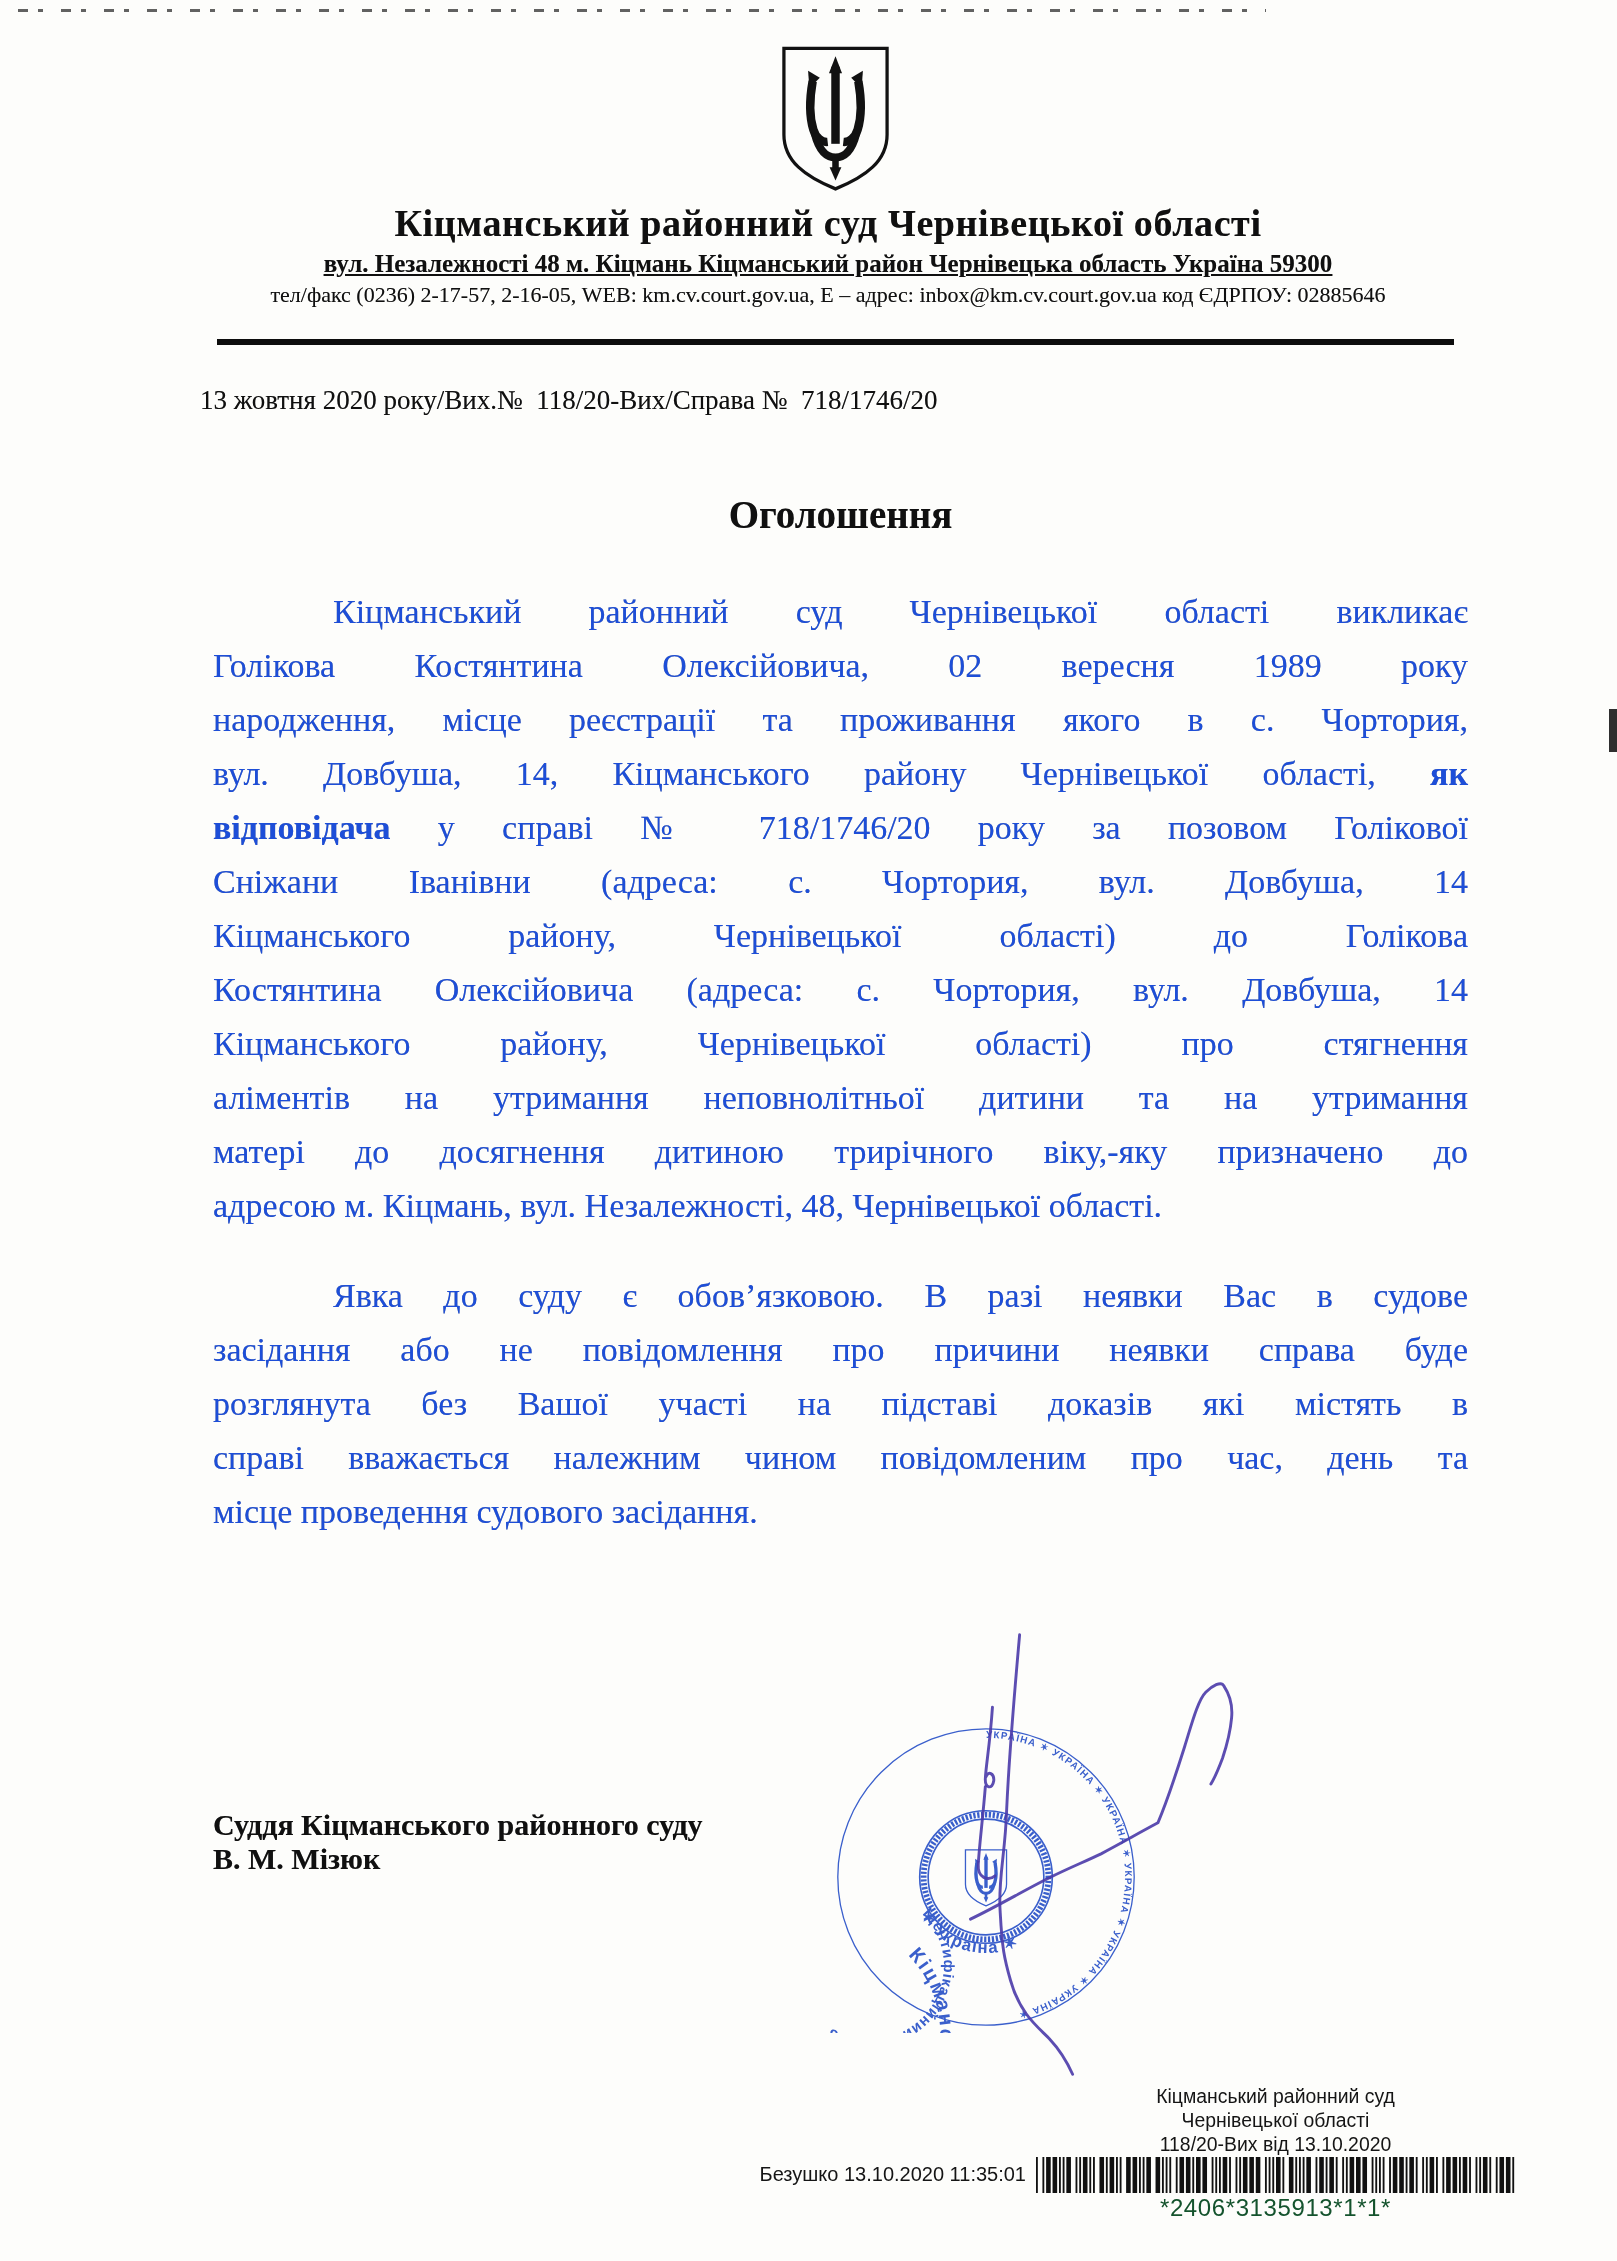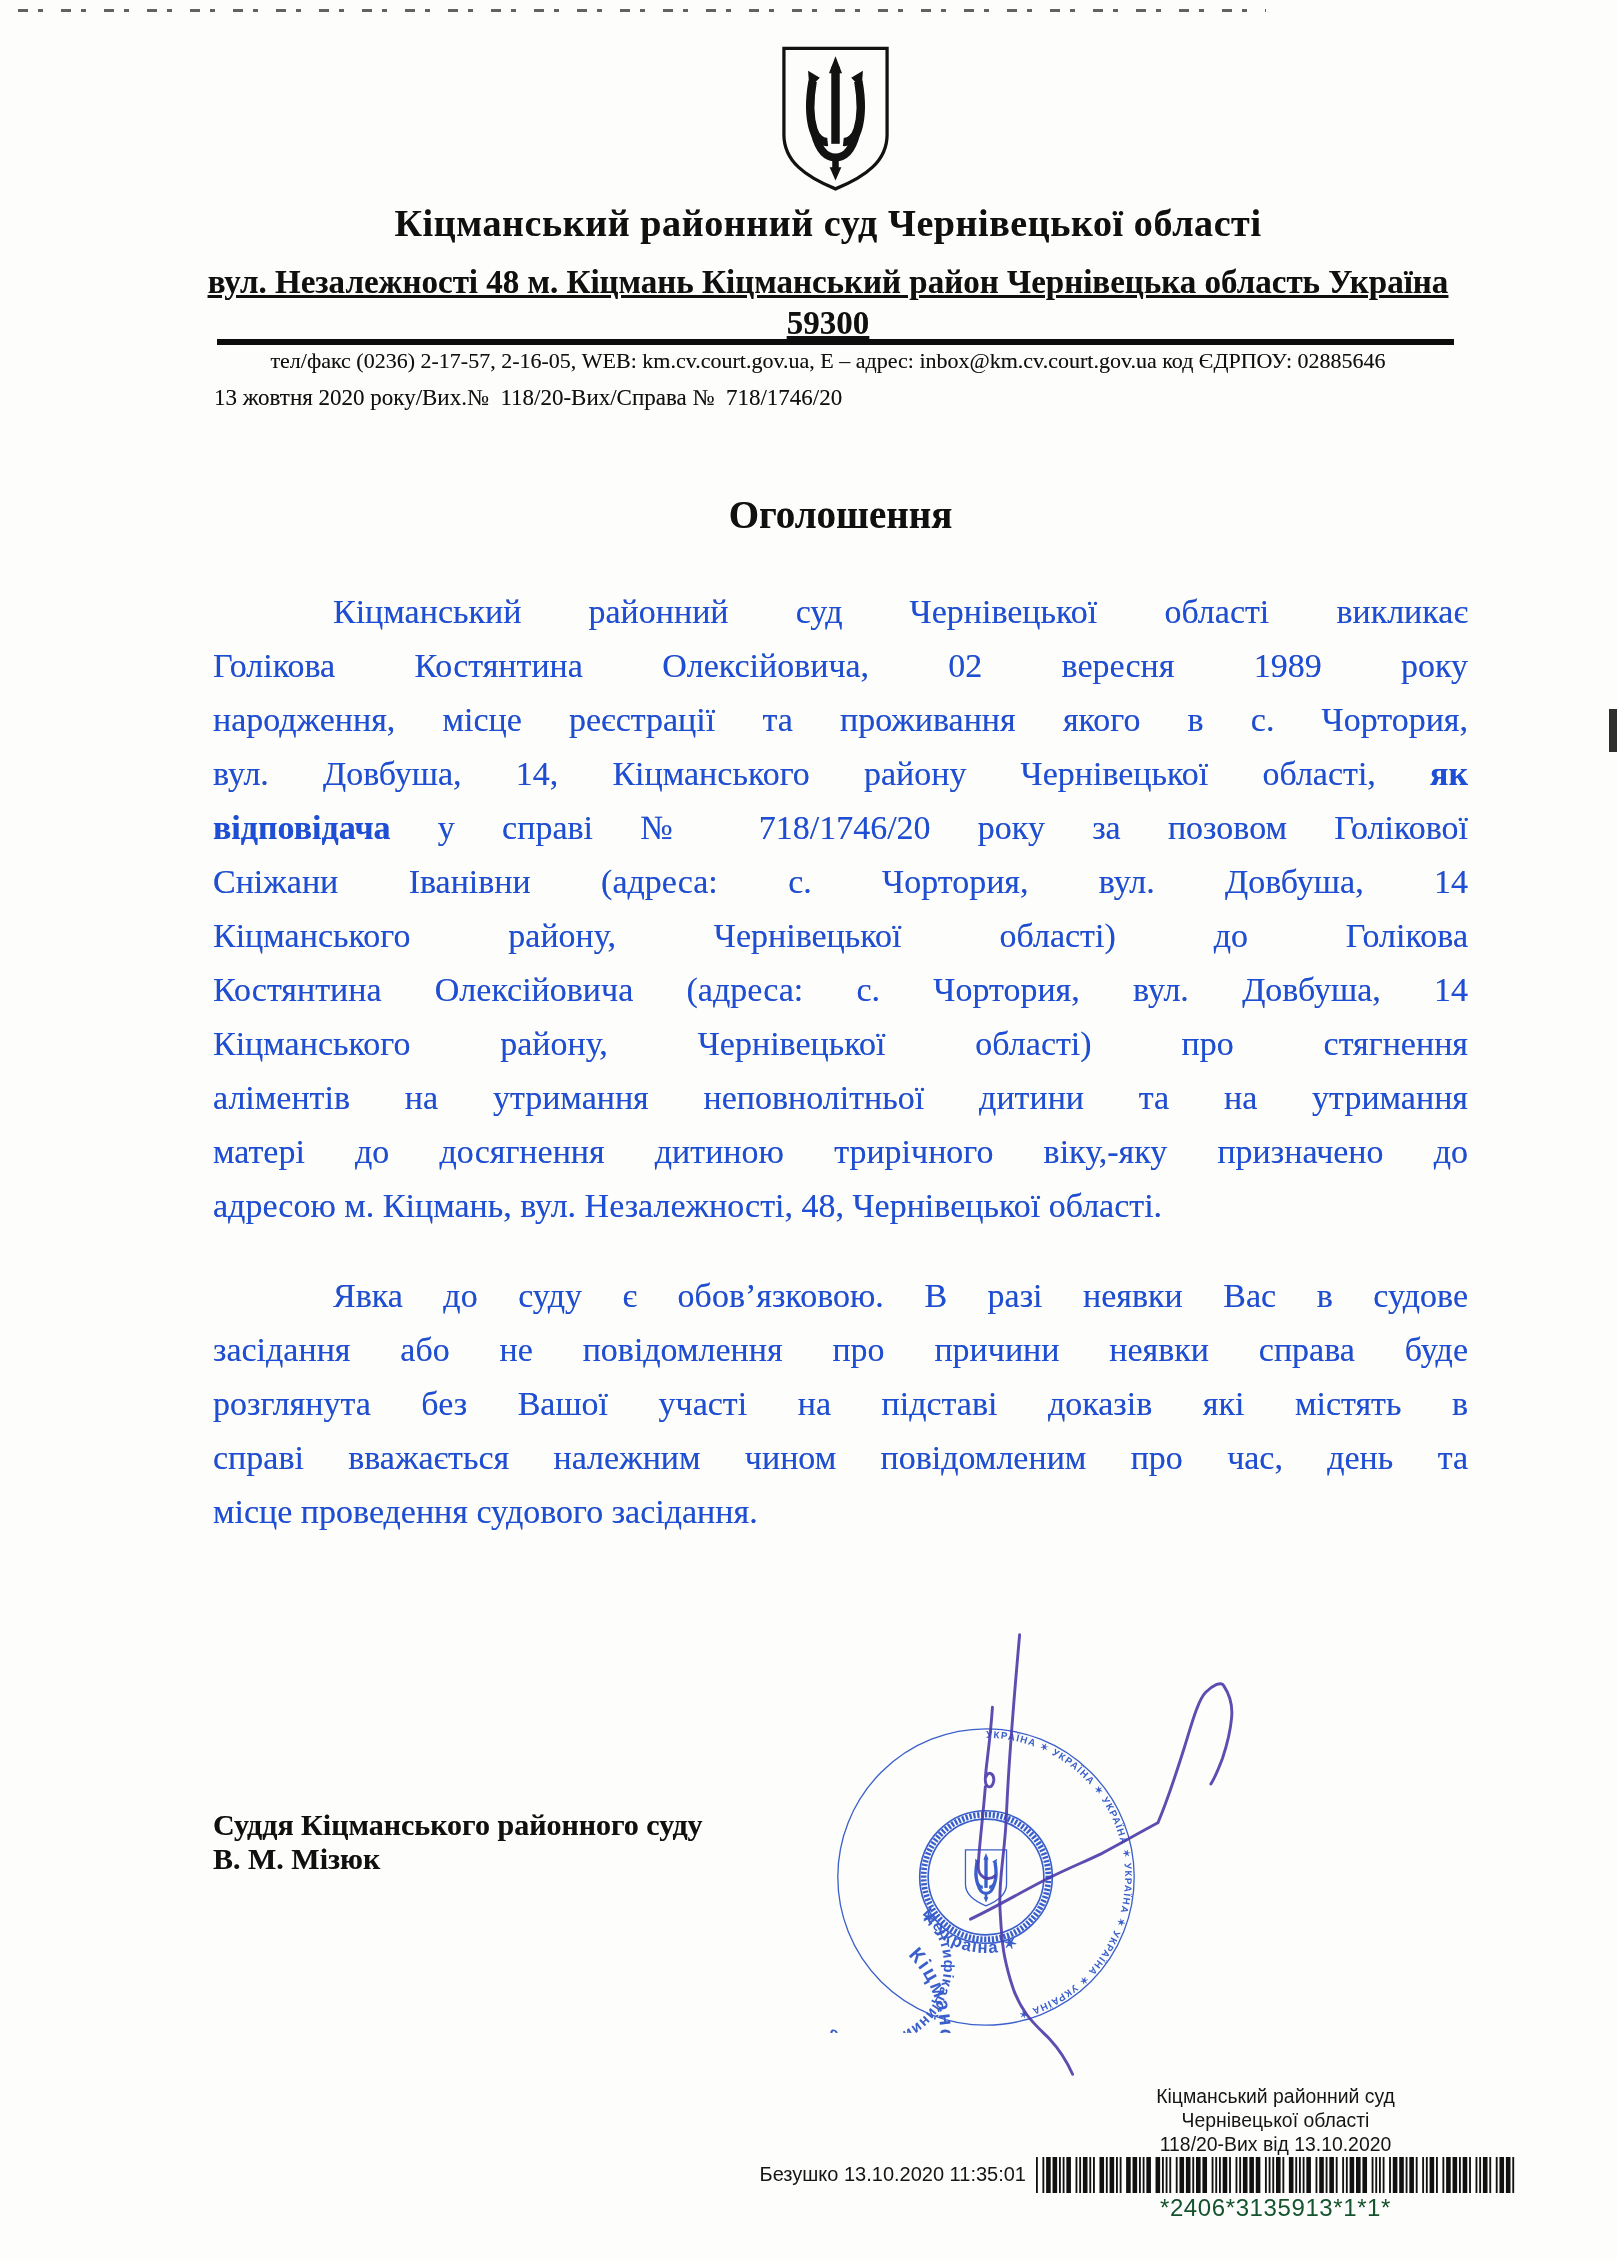--- a/index.html
+++ b/index.html
@@ -5,25 +5,25 @@
   html,body{margin:0;padding:0;}
   body{width:1617px;height:2261px;position:relative;background:#fdfdfb;
        font-family:"Liberation Serif",serif;color:#101010;overflow:hidden;}
   .scan-text{text-shadow:0 0 0.6px rgba(10,10,10,.38);}
   .noise-top{position:absolute;left:18px;top:9px;width:1248px;height:3.2px;opacity:.75;
     background:repeating-linear-gradient(90deg,#2e2e2e 0 10.3px,transparent 10.3px 20px,#2e2e2e 20px 25px,transparent 25px 43px);}
   .edge-mark{position:absolute;left:1609px;top:709px;width:8.4px;height:43px;background:#2f2f2f;}
   .emblem{position:absolute;left:780px;top:44px;width:111px;height:150px;}
   .header{position:absolute;left:194px;top:202px;width:1268px;text-align:center;}
   .title{font-weight:bold;font-size:38px;line-height:1.12;letter-spacing:0.6px;}
-  .addr{font-weight:bold;font-size:33px;line-height:1.25;margin-top:17px;text-decoration:underline;}
+  .addr{font-weight:bold;font-size:25px;line-height:1.25;margin-top:3px;text-decoration:underline;}
   .contact{font-size:22px;line-height:1.3;margin-top:2.6px;}
   .contact .em{text-align:right;}
   .rule{position:absolute;left:217px;top:339px;width:1237px;height:5.8px;background:#0d0d0d;}
-  .refline{position:absolute;left:214px;top:385px;font-size:23px;white-space:pre-wrap;}
+  .refline{position:absolute;left:200px;top:385px;font-size:27px;white-space:pre-wrap;}
   .heading{position:absolute;left:213px;top:492px;width:1255px;text-align:center;font-weight:bold;font-size:39px;}
   .bodytext{position:absolute;left:213px;top:585px;width:1255px;font-size:34px;line-height:54px;color:#1d4ed8;}
   .para + .para{margin-top:36px;}
   .bline{text-align:justify;text-align-last:justify;}
   .bline.last{text-align-last:left;}
   .bline.first{text-indent:120px;}
   .bold{font-weight:bold;}
   .sigrow{position:absolute;left:213px;top:1808px;width:1255px;display:flex;
           justify-content:space-between;font-weight:bold;font-size:30px;flex-direction:column;}
   .stamp{position:absolute;left:830px;top:1721px;width:312px;height:312px;opacity:.92;}

